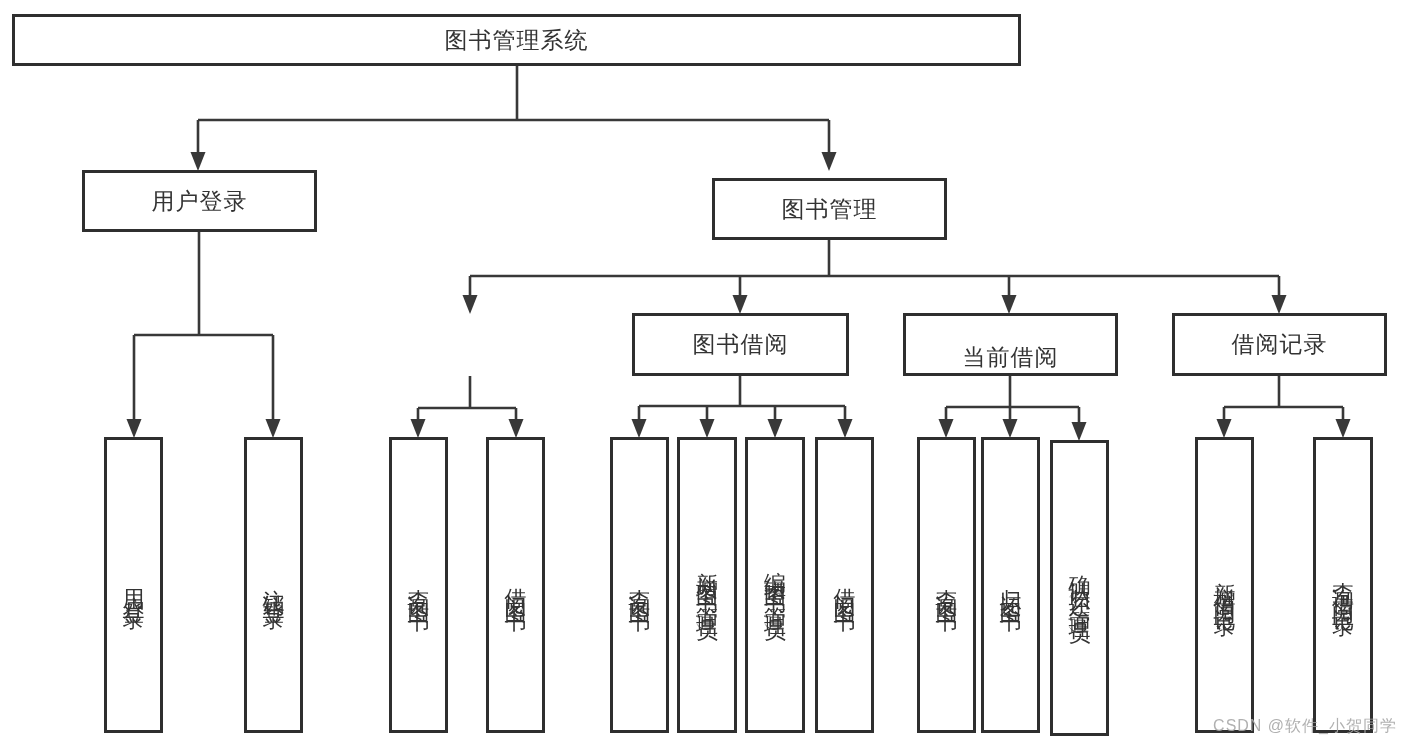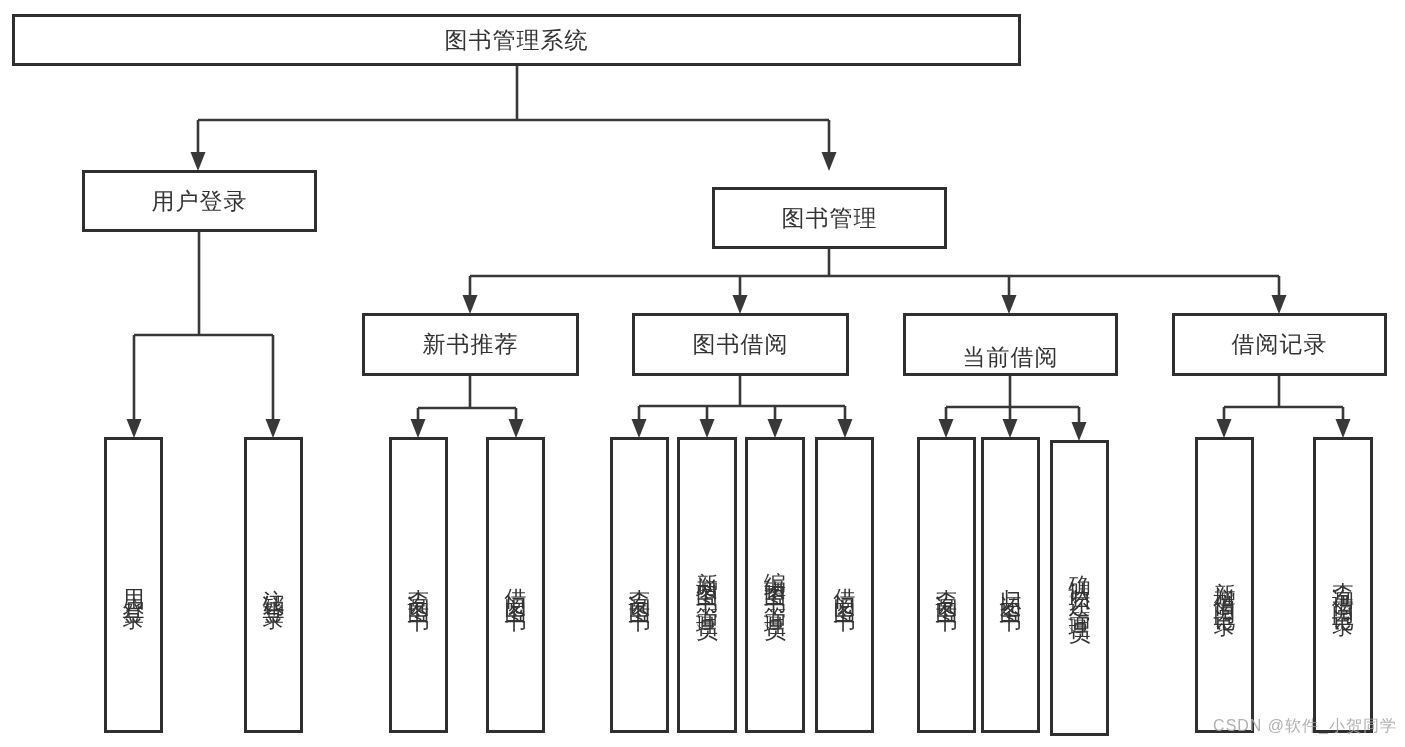--- a/index.html
+++ b/index.html
@@ -97,27 +97,24 @@
       <polygon points="1335.5,419 1350.5,419 1343,438" fill="#383838"></polygon>
     </svg>
 
   <div class="box h" style="left:12px; top:14px; width:1009px; height:52px;">
     <span>图书管理系统</span>
   </div>
 
   <div class="box h" style="left:82px; top:170px; width:235px; height:62px;">
     <span>用户登录</span>
   </div>
-  <div class="box h" style="left:712px; top:187px; width:235px; height:62px;font-family:Liberation Mono, monospace;">
+  <div class="box h" style="left:712px; top:178px; width:235px; height:62px;font-family:Liberation Mono, monospace;">
     <span>图书管理</span>
   </div>
 
-  <div class="box h" style="left:362px; top:313px; width:217px; height:63px;">
-    <span>新书推荐</span>
-  </div>
   <div class="box h" style="left:632px; top:313px; width:217px; height:63px;">
     <span>图书借阅</span>
   </div>
   <div class="box h" style="left:903px; top:313px; width:215px; height:63px;align-items:flex-end;">
     <span>当前借阅</span>
   </div>
   <div class="box h" style="left:1172px; top:313px; width:215px; height:63px;">
     <span>借阅记录</span>
   </div>
 

